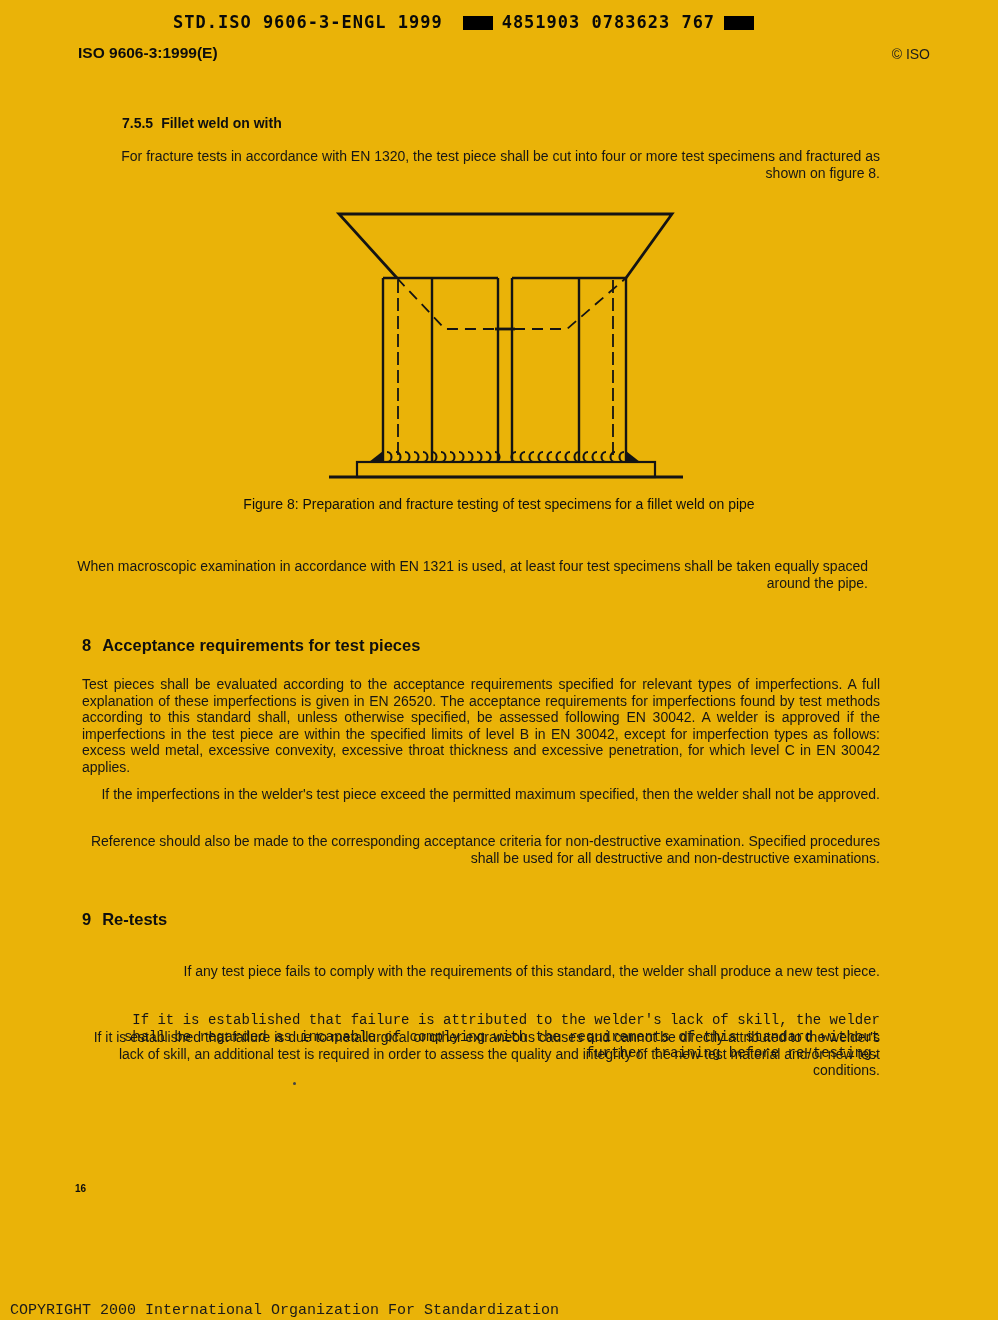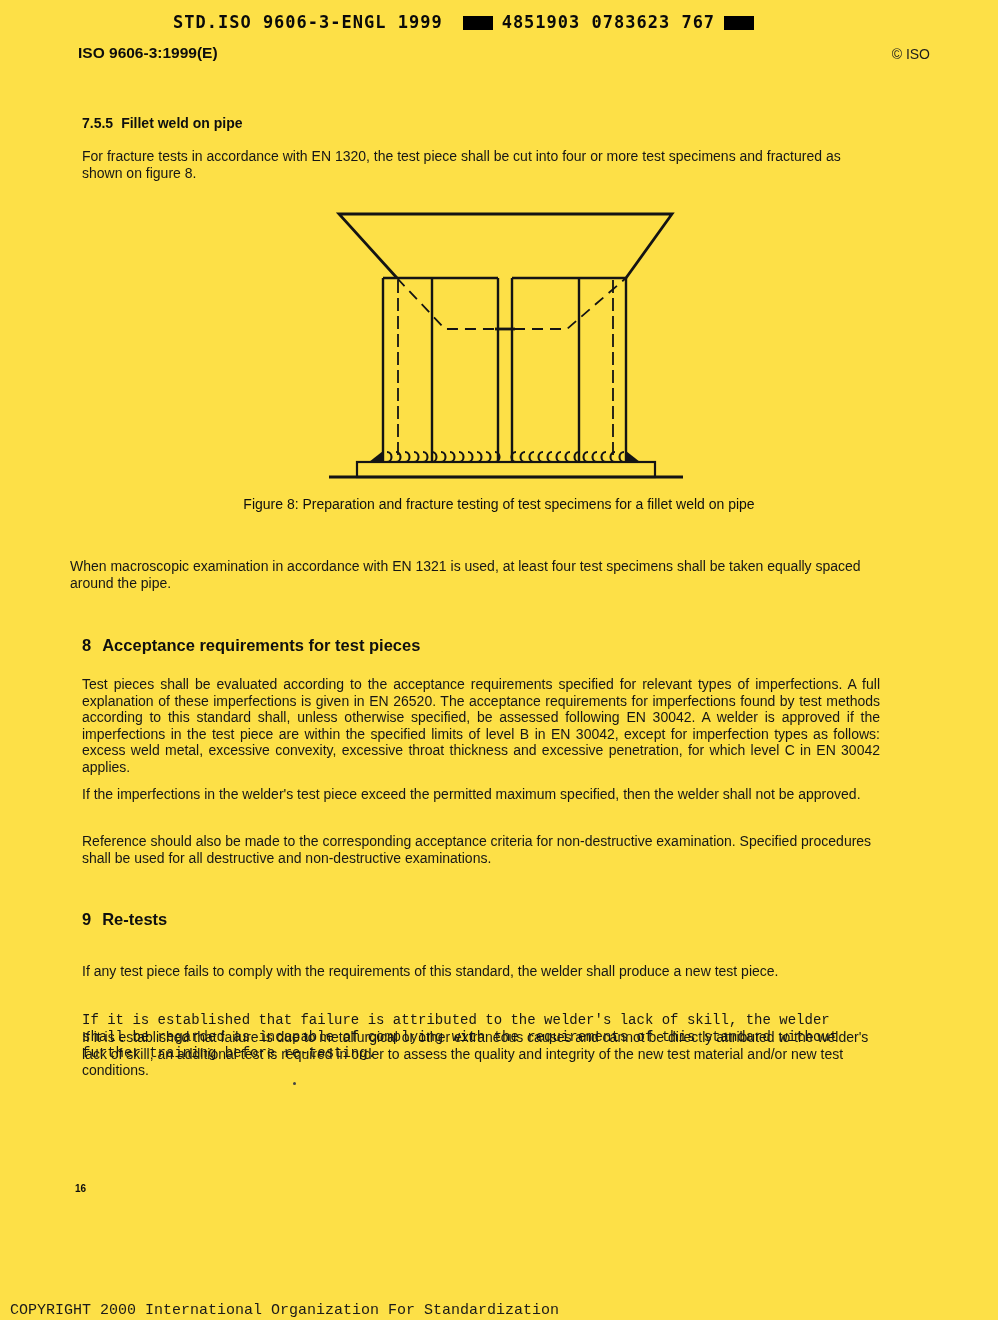--- a/index.html
+++ b/index.html
@@ -1,19 +1,19 @@
 <!DOCTYPE html>
 <html><head>
 <meta charset="utf-8">
 <style>
   html,body{margin:0;padding:0;background:#ffffff;}
-  .page{position:relative;width:998px;height:1320px;background:#fde047;
+  .page{position:relative;width:998px;height:1320px;background:#eab308;
         font-family:"Liberation Sans",sans-serif;color:#141414;overflow:hidden;}
   .abs{position:absolute;}
-  p{margin:0;font-size:14px;line-height:16.5px;color:#161616;}
+  p{margin:0;font-size:14px;line-height:16.5px;color:#161616;text-align:right;}
   .w{width:798px;}
   .justify{text-align:justify;}
   .ocr{font-family:"DejaVu Sans Mono",monospace;font-weight:bold;font-size:17px;
        letter-spacing:1px;white-space:nowrap;color:#0a0a0a;}
   .blk{display:inline-block;width:30px;height:14px;background:#000;margin:0 9px;
        vertical-align:middle;}
   .doc-id{font-size:15.5px;font-weight:bold;color:#0d0d0d;}
   .iso-right{font-size:14px;color:#1c1c1c;}
   .h-sub{font-size:14px;font-weight:bold;color:#0f0f0f;}
   .h-main{font-size:16.5px;font-weight:bold;color:#0f0f0f;}
@@ -31,21 +31,21 @@
 <div class="page">
 
   <div class="abs ocr" style="left:173px;top:12px;">
     <span>STD.ISO 9606-3-ENGL 1999</span><span class="blk" style="margin-left:20px;"></span><span>4851903 0783623 767</span><span class="blk"></span>
   </div>
 
   <div class="abs doc-id" style="left:78px;top:44px;">ISO 9606-3:1999(E)</div>
   <div class="abs iso-right" style="right:68px;top:46px;">© ISO</div>
 
   <div class="abs h-sub" style="left:82px;top:115px;">
-    <span class="hnum" style="margin-right:8px;">7.5.5</span><span>Fillet weld on pipe</span>
+    <span class="hnum" style="margin-right:8px;margin-left:40px;">7.5.5</span><span>Fillet weld on with</span>
   </div>
   <p class="abs w" style="left:82px;top:148px;">For fracture tests in accordance with EN 1320, the test piece shall be cut into four or more test specimens and fractured as shown on figure 8.</p>
 
   <svg class="abs" style="left:325px;top:205px;" width="362" height="275" viewBox="0 0 362 275">
 
     <path class="ln" d="M72 73 L14 9 H347 L301 73" stroke-width="2.8"></path>
 
     <path class="ln" d="M58 73H173 M187 73H302" stroke-width="2.6"></path>
 
     <path class="ln" d="M58 73V257 M107 73V257 M173 73V257 M187 73V257 M254 73V257 M301 73V257" stroke-width="2.4"></path>

